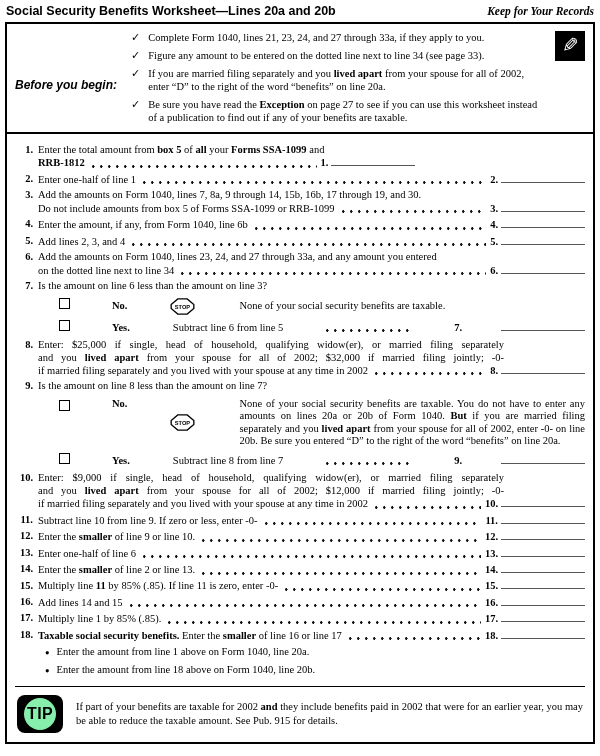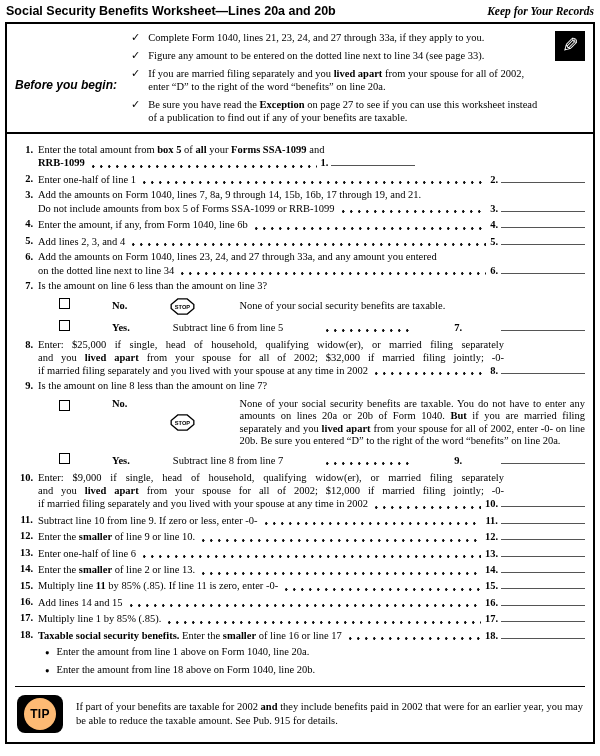--- a/index.html
+++ b/index.html
@@ -49,23 +49,23 @@
   .choice .t{flex:none;white-space:nowrap;}
   .choice-block{width:390px;text-align:justify;}
   .bullet{display:flex;align-items:baseline;margin:4px 0 4px 7px;}
   .bdot{flex:none;font-size:7.5px;margin-right:7px;}
 
   
   .tip{display:flex;align-items:center;gap:13px;border-top:1.5px solid #000;margin:3px 8px 0;
     padding:8px 2px 9px;}
   .tip-badge{flex:none;width:46px;height:38px;background:#000;border-radius:8px;
     display:flex;align-items:center;justify-content:center;}
-  .tip-circle{width:32px;height:32px;background:#fdba74;border-radius:50%;
+  .tip-circle{width:32px;height:32px;background:#86efac;border-radius:50%;
     display:flex;align-items:center;justify-content:center;
-    font-family:"Liberation Sans",sans-serif;font-weight:bold;font-size:12px;letter-spacing:.3px;}
+    font-family:"Liberation Sans",sans-serif;font-weight:bold;font-size:16px;letter-spacing:.3px;}
   .tip-text{margin:0;font-size:10.5px;line-height:14px;text-align:justify;flex:1;}
   b{font-weight:bold;}
 </style>
 </head>
 <body>
 
 <div class="page">
   <div class="titlebar">
     <span class="title">Social Security Benefits Worksheet—Lines 20a and 20b</span>
     <span class="keep">Keep for Your Records</span>
@@ -97,42 +97,42 @@
         <span>✎</span>
       </div>
     </div>
 
     <div class="lines">
         <div class="row">
           <span class="num">1.</span>
           <div class="content">
             <div class="pre">Enter the total amount from <b>box 5</b> of <b>all</b> your <b>Forms SSA-1099</b> and</div>
             <div class="lastline short">
-              <span class="t"><b>RRB-1099</b></span>
+              <span class="t"><b>RRB-1812</b></span>
               <span class="leader"></span>
               <span class="anslabel">1.</span>
               <span class="ansline"></span>
             </div>
           </div>
         </div>
         <div class="row">
           <span class="num">2.</span>
           <div class="content">
             <div class="lastline">
               <span class="t">Enter one-half of line 1</span>
               <span class="leader"></span>
               <span class="anslabel">2.</span>
               <span class="ansline"></span>
             </div>
           </div>
         </div>
         <div class="row">
           <span class="num">3.</span>
           <div class="content">
-            <div class="pre">Add the amounts on Form 1040, lines 7, 8a, 9 through 14, 15b, 16b, 17 through 19, and 21.</div>
+            <div class="pre">Add the amounts on Form 1040, lines 7, 8a, 9 through 14, 15b, 16b, 17 through 19, and 30.</div>
             <div class="lastline">
               <span class="t">Do not include amounts from box 5 of Forms SSA-1099 or RRB-1099</span>
               <span class="leader"></span>
               <span class="anslabel">3.</span>
               <span class="ansline"></span>
             </div>
           </div>
         </div>
         <div class="row">
           <span class="num">4.</span>

